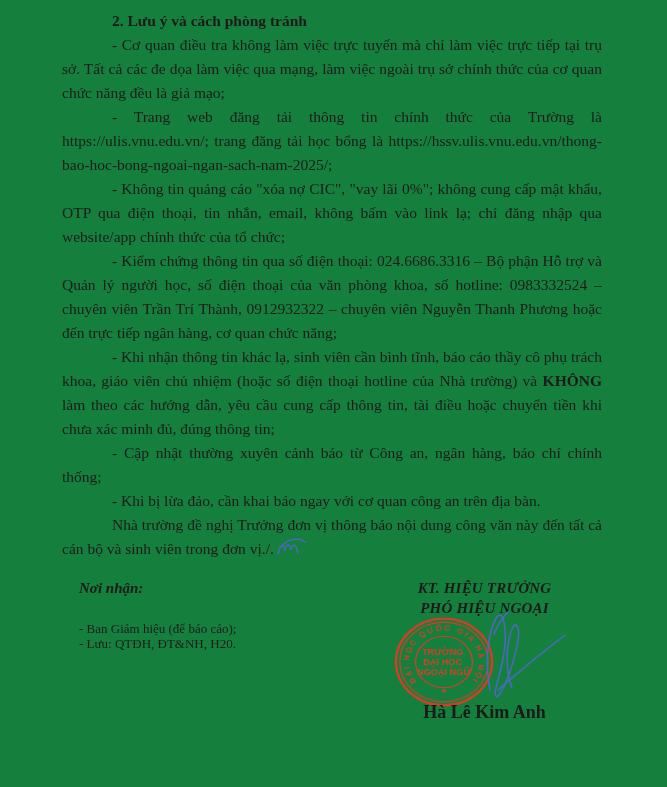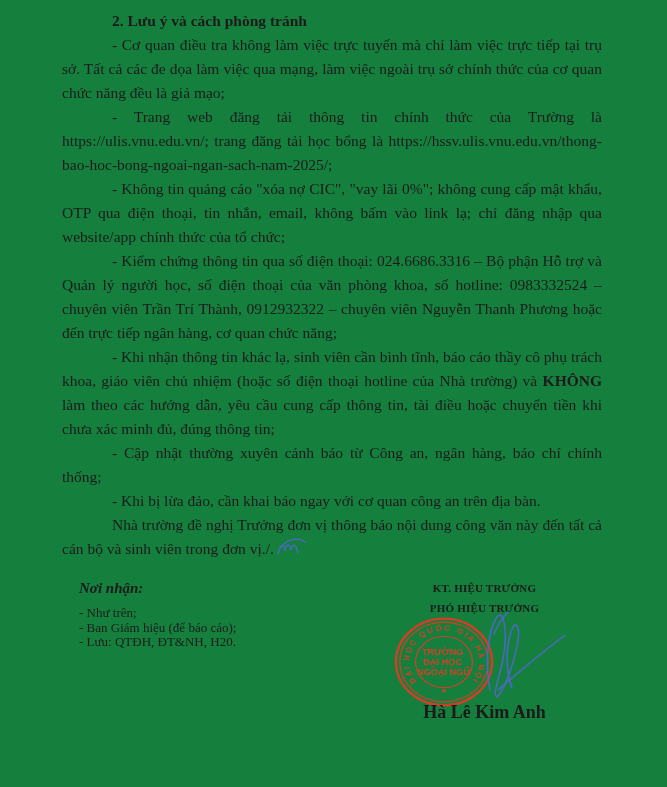--- a/index.html
+++ b/index.html
@@ -44,38 +44,39 @@
   }
   .recipients {
     position: absolute;
     left: 79px;
     top: 580px;
   }
   .recipients .label {
     font-weight: bold;
     font-style: italic;
     font-size: 15px;
-    margin-bottom: 9px;
+    margin-bottom: 25px;
   }
   .recipients .item {
     font-size: 13px;
     line-height: 14.6px;
   }
   .sig-block {
     position: absolute;
     left: 352px;
     top: 578px;
     width: 265px;
     text-align: center;
   }
   .sig-block .sig-title {
     font-weight: bold;
-    font-size: 11px;
+    font-size: 15px;
     line-height: 20px;
     letter-spacing: 0.2px;
+    font-style: italic;
   }
   .signer-name {
     position: absolute;
     left: 352px;
     top: 702px;
     width: 265px;
     text-align: center;
     font-weight: bold;
     font-size: 18px;
   }
@@ -127,29 +128,28 @@
           <path d="M2 16 C 4 7, 8 5, 9 13 C 10 6, 13 4, 15 12 C 16 6, 19 5, 21 12 L 22 15"></path>
           <path d="M4 10 C 12 0, 23 -1, 29 4"></path>
         </g>
       </svg></p>
   </div>
 
   <div class="recipients">
     <div class="label">Nơi nhận:</div>
     <div>
 
-    <div class="item">- Như trên;</div>
         <div class="item">- Ban Giám hiệu (để báo cáo);</div>
         <div class="item">- Lưu: QTĐH, ĐT&amp;NH, H20.</div>
       </div>
   </div>
 
   <div class="sig-block">
     <div class="sig-title">KT. HIỆU TRƯỞNG</div>
-    <div class="sig-title">PHÓ HIỆU TRƯỞNG</div>
+    <div class="sig-title">PHÓ HIỆU NGOẠI</div>
   </div>
 
   <svg class="stamp-svg" viewBox="0 0 120 120" preserveAspectRatio="none">
     <g fill="none" stroke="#e23a26">
       <circle cx="60" cy="60" r="56.5" stroke-width="2.8"></circle>
       <circle cx="60" cy="60" r="52" stroke-width="1.4"></circle>
       <circle cx="60" cy="60" r="33.5" stroke-width="1.4"></circle>
     </g>
     <defs>
       <path id="ringPath" d="M 26.4 83.5 A 41 41 0 1 1 93.6 83.5"></path>

